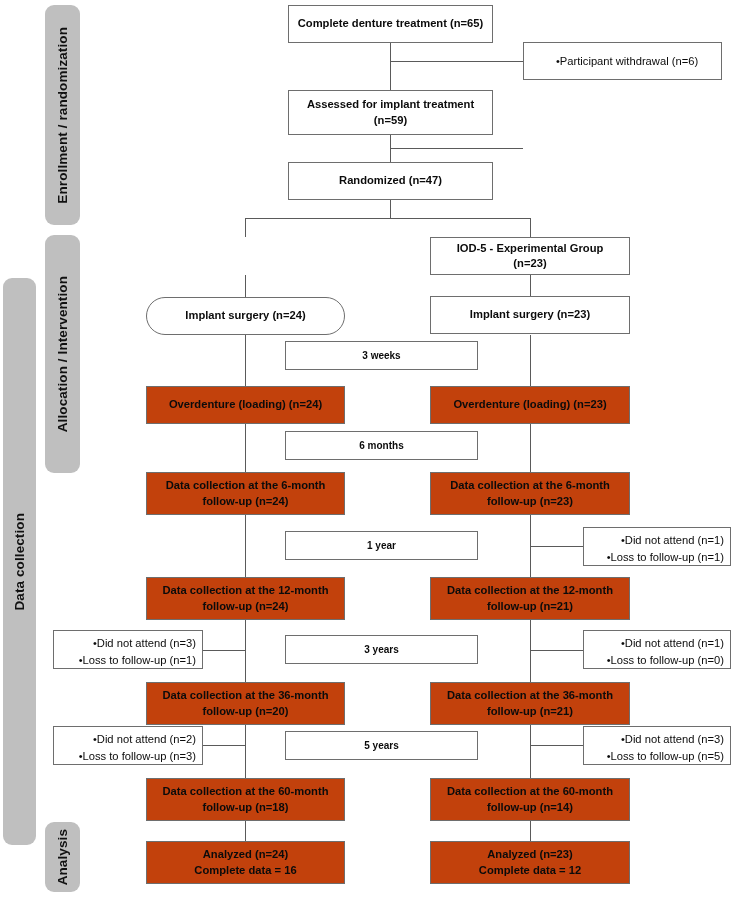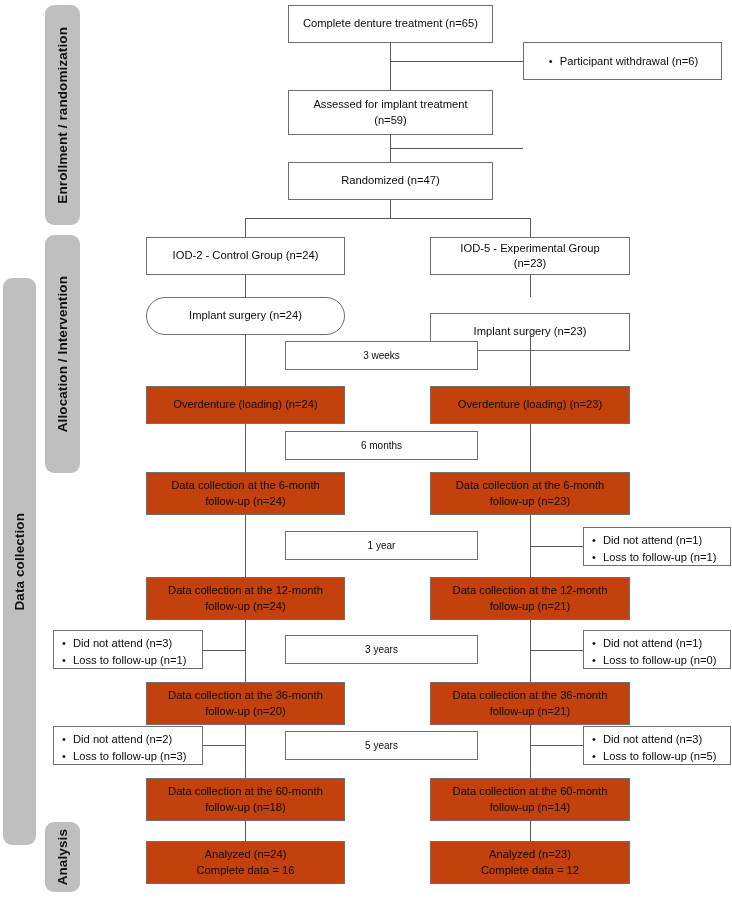--- a/index.html
+++ b/index.html
@@ -43,25 +43,25 @@
     align-items: center;
     justify-content: center;
     text-align: center;
     font-size: 11.2px;
     color: #0b0b0b;
     line-height: 1.38;
     padding: 2px 4px;
   }
   .node.shaded { background: #c2410c; }
   .node.interval { font-size: 10px; }
-  .node .txt { display: block; }
+  .node .txt { display: block; font-weight: bold; }
   
   .node.side {
     display: block;
-    text-align: left;
+    text-align: right;
     padding: 4px 6px 4px 8px;
   }
   .node.side .bullet-line {
     display: block;
     font-size: 11.2px;
     line-height: 1.5;
     white-space: nowrap;
   }
   .node.side .bullet-line::before {
     content: "\2022";
@@ -127,39 +127,36 @@
 
   <div class="node" style="left:288px; top:162px; width:205px; height:38px;">
     <span class="txt">Randomized (n=47)</span>
   </div>
 
   <div class="ln v" style="left:390px; top:200px; height:18px;"></div>
   <div class="ln h" style="left:245px; top:218px; width:286px;"></div>
   <div class="ln v" style="left:245px; top:218px; height:19px;"></div>
   <div class="ln v" style="left:530px; top:218px; height:19px;"></div>
 
-  <div class="node" style="left:146px; top:237px; width:199px; height:38px;">
-    <span class="txt">IOD-2 - Control Group (n=24)</span>
-  </div>
 
   <div class="node" style="left:430px; top:237px; width:200px; height:38px;">
     <span class="txt">
       <span>IOD-5 - Experimental Group</span><br>
       <span>(n=23)</span>
     </span>
   </div>
 
   <div class="ln v" style="left:245px; top:275px; height:22px;"></div>
   <div class="ln v" style="left:530px; top:275px; height:22px;"></div>
 
   <div class="node" style="left:146px; top:297px; width:199px; height:38px;border-radius:19px;">
     <span class="txt">Implant surgery (n=24)</span>
   </div>
 
-  <div class="node" style="left:430px; top:313px; width:200px; height:38px;">
+  <div class="node" style="left:430px; top:296px; width:200px; height:38px;">
     <span class="txt">Implant surgery (n=23)</span>
   </div>
 
   <div class="ln v" style="left:245px; top:335px; height:51px;"></div>
   <div class="ln v" style="left:530px; top:335px; height:51px;"></div>
 
   <div class="node interval" style="left:285px; top:341px; width:193px; height:29px;">
     <span class="txt">3 weeks</span>
   </div>
 

